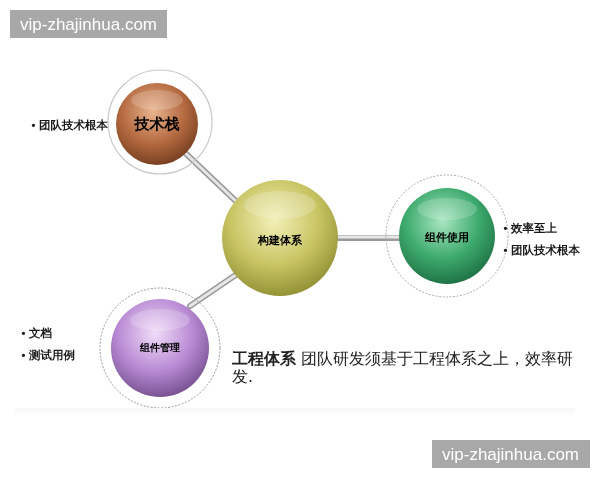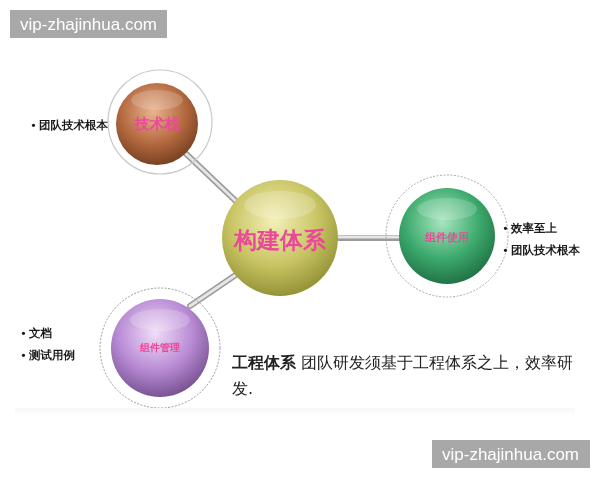--- a/index.html
+++ b/index.html
@@ -5,24 +5,24 @@
   html, body { margin:0; padding:0; }
   body { width:600px; height:480px; background:#ffffff; position:relative; overflow:hidden;
          font-family:"DejaVu Sans","Liberation Sans",sans-serif; }
   .watermark { position:absolute; background:#a8a8a8; color:#ffffff; font-family:"Liberation Sans","DejaVu Sans",sans-serif;
                font-size:17px; line-height:30px; height:28px; padding:0 10px; box-sizing:border-box; }
   .wm-top { left:10px; top:10px; width:157px; }
   .wm-bottom { left:432px; top:440px; width:158px; }
   .floor { position:absolute; left:15px; top:408px; width:560px; height:8px;
            background:linear-gradient(#f7f7f7,#ffffff); }
   svg.diagram { position:absolute; left:0; top:0; }
-  .sphere-label { position:absolute; transform:translate(-50%,-50%); color:#ec4899; font-weight:bold; white-space:nowrap; }
+  .sphere-label { position:absolute; transform:translate(-50%,-50%); color:#000000; font-weight:bold; white-space:nowrap; }
   .bullets { position:absolute; font-size:11.5px; font-weight:bold; color:#1a1a1a; line-height:22px;font-family:Liberation Mono, monospace; }
   .bullets div::before { content:"•"; margin-right:2px; }
-  .desc { position:absolute; left:232px; top:350px; width:360px; font-size:16px; color:#222; line-height:26px; }
+  .desc { position:absolute; left:232px; top:350px; width:360px; font-size:16px; color:#222; line-height:18px; }
   .desc b { font-weight:bold; }
 </style>
 </head>
 <body>
 
 <div class="watermark wm-top">vip-zhajinhua.com</div>
 
 <svg class="diagram" width="600" height="480">
   <defs>
     <radialGradient id="gBrown" cx="45%" cy="35%" r="70%">
@@ -67,21 +67,21 @@
   <ellipse cx="157" cy="100" rx="26" ry="10" fill="#ffffff" opacity="0.18"></ellipse>
   <circle cx="280" cy="238" r="58" fill="url(#gYellow)"></circle>
   <ellipse cx="280" cy="205" rx="36" ry="14" fill="#ffffff" opacity="0.2"></ellipse>
   <circle cx="447" cy="236" r="48" fill="url(#gGreen)"></circle>
   <ellipse cx="447" cy="209" rx="30" ry="11" fill="#ffffff" opacity="0.18"></ellipse>
   <circle cx="160" cy="348" r="49" fill="url(#gPurple)"></circle>
   <ellipse cx="160" cy="320" rx="30" ry="11" fill="#ffffff" opacity="0.2"></ellipse>
 </svg>
 
 <div class="sphere-label" style="left:157px;top:124px;font-size:15px;">技术栈</div>
-<div class="sphere-label" style="left:280px;top:240px;font-size:23px;">构建体系</div>
+<div class="sphere-label" style="left:280px;top:240px;font-size:11px;">构建体系</div>
 <div class="sphere-label" style="left:447px;top:237px;font-size:11px;">组件使用</div>
 <div class="sphere-label" style="left:160px;top:348px;font-size:10px;">组件管理</div>
 
 <div class="bullets" style="left:30px;top:115px;">
   <div>团队技术根本</div>
 </div>
 <div class="bullets" style="left:502px;top:218px;line-height:22px;">
   <div>效率至上</div>
   <div>团队技术根本</div>
 </div>

